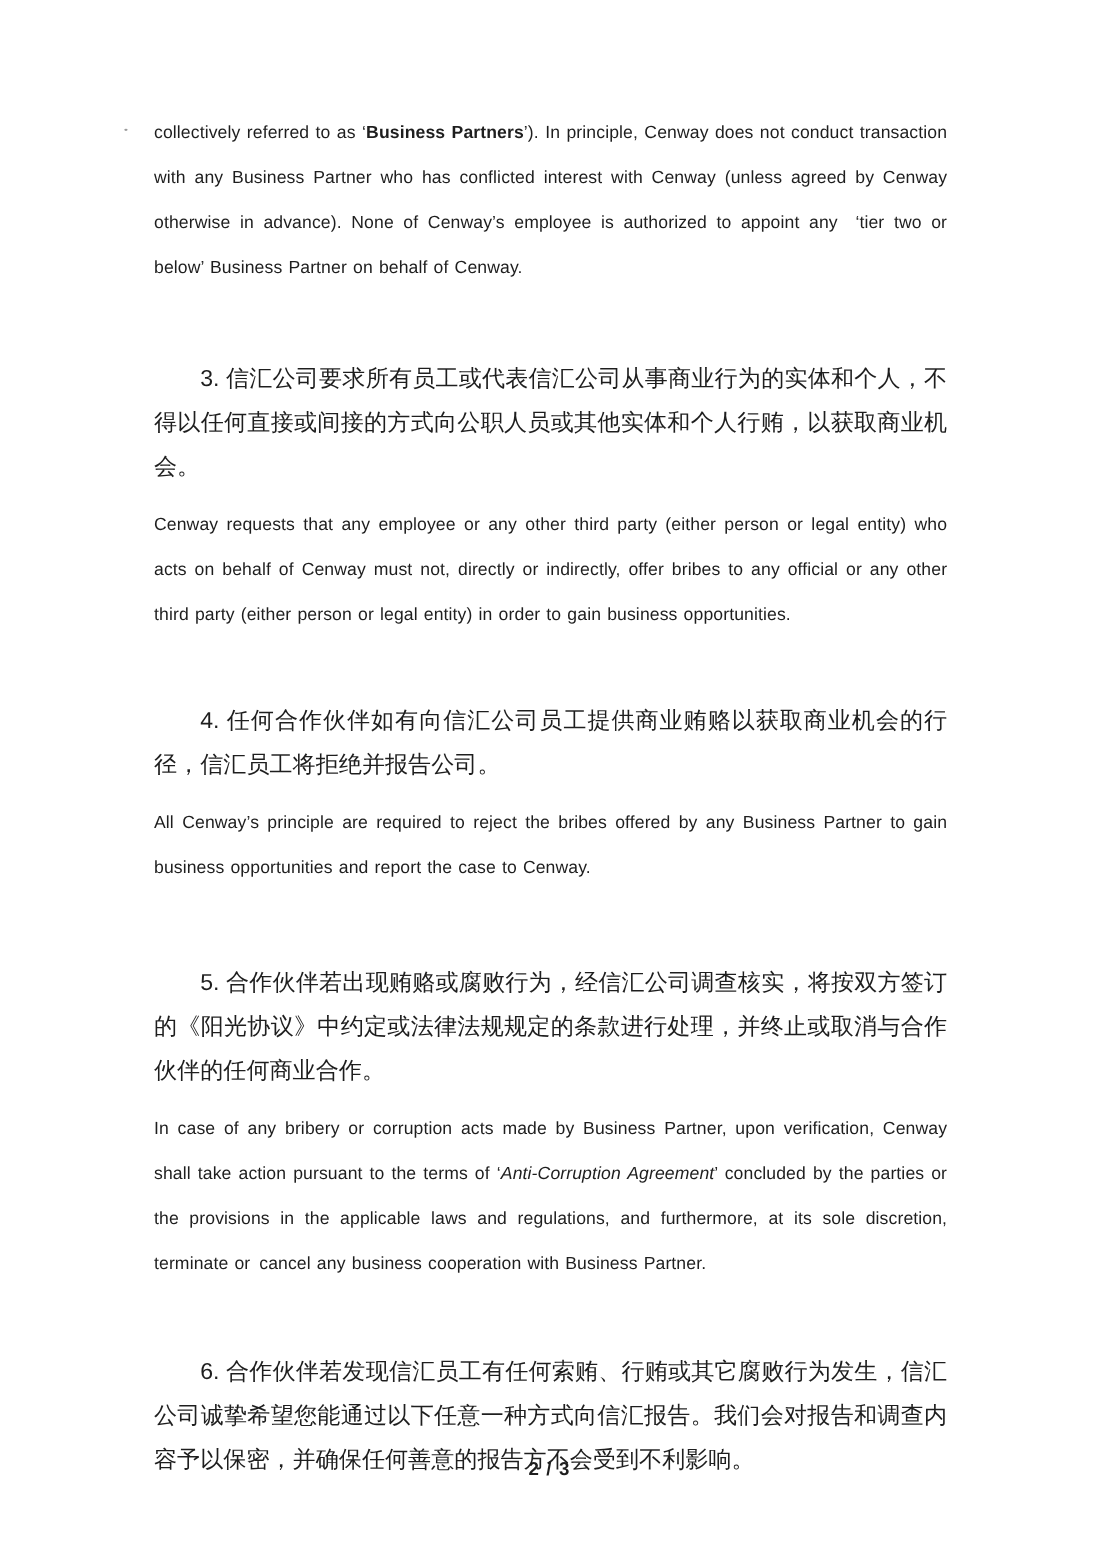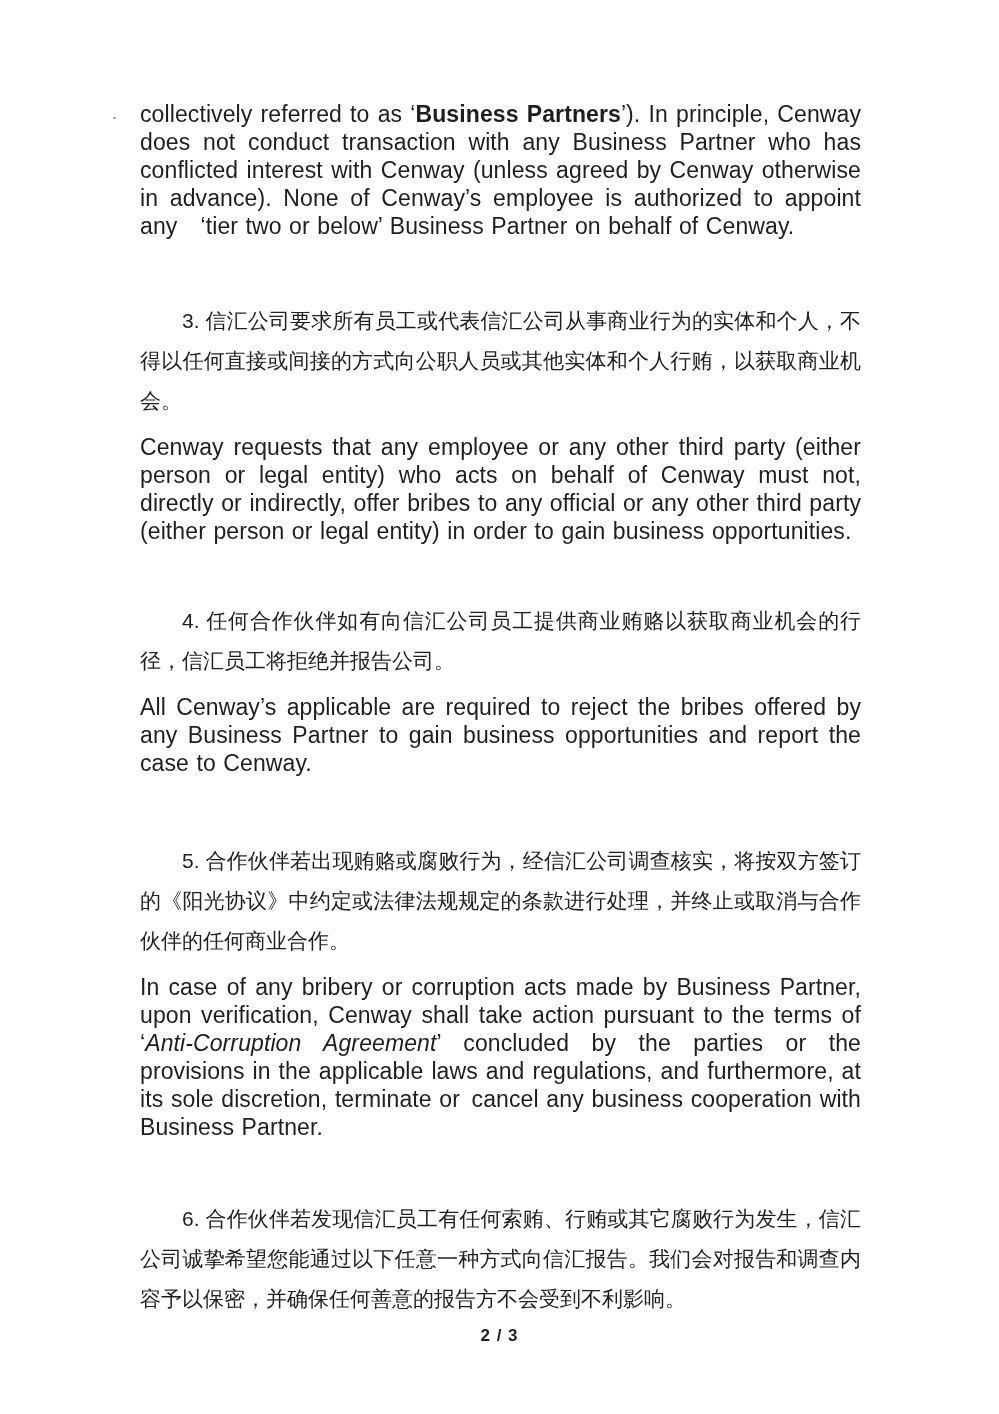--- a/index.html
+++ b/index.html
@@ -14,22 +14,22 @@
     margin: 0 auto;
     background: #ffffff;
     box-sizing: border-box;
     padding: 100px 138px 0 140px;
     color: #1e1e1e;
     font-family: "Liberation Sans", sans-serif;
     overflow: hidden;
   }
   p { margin: 0; }
   .en {
-    font-size: 23px;
-    line-height: 28px;
+    font-size: 16px;
+    line-height: 41px;
     text-align: justify;
     letter-spacing: 0.1px;
     word-spacing: 1px;
   }
   .cn {
     font-size: 21px;
     line-height: 40px;
     text-align: justify;
     text-indent: 2em;
     font-family: "Liberation Sans", sans-serif;
@@ -70,21 +70,21 @@
   <span class="speck"></span>
 
   <p class="en"><span>collectively referred to as ‘</span><span class="b">Business Partners</span><span>’). In principle, Cenway does not conduct transaction with any Business Partner who has conflicted interest with Cenway (unless agreed by Cenway otherwise in advance). None of Cenway’s employee is authorized to appoint any ‘tier two or below’ Business Partner on behalf of Cenway.</span></p>
 
   <p class="cn gap-section">3. 信汇公司要求所有员工或代表信汇公司从事商业行为的实体和个人，不得以任何直接或间接的方式向公职人员或其他实体和个人行贿，以获取商业机会。</p>
 
   <p class="en gap-follow">Cenway requests that any employee or any other third party (either person or legal entity) who acts on behalf of Cenway must not, directly or indirectly, offer bribes to any official or any other third party (either person or legal entity) in order to gain business opportunities.</p>
 
   <p class="cn gap-s4">4. 任何合作伙伴如有向信汇公司员工提供商业贿赂以获取商业机会的行径，信汇员工将拒绝并报告公司。</p>
 
-  <p class="en gap-follow">All Cenway’s applicable are required to reject the bribes offered by any Business Partner to gain business opportunities and report the case to Cenway.</p>
+  <p class="en gap-follow">All Cenway’s principle are required to reject the bribes offered by any Business Partner to gain business opportunities and report the case to Cenway.</p>
 
   <p class="cn gap-s5">5. 合作伙伴若出现贿赂或腐败行为，经信汇公司调查核实，将按双方签订的《阳光协议》中约定或法律法规规定的条款进行处理，并终止或取消与合作伙伴的任何商业合作。</p>
 
   <p class="en gap-follow"><span>In case of any bribery or corruption acts made by Business Partner, upon verification, Cenway shall take action pursuant to the terms of ‘</span><span class="it">Anti-Corruption Agreement</span><span>’ concluded by the parties or the provisions in the applicable laws and regulations, and furthermore, at its sole discretion, terminate or cancel any business cooperation with Business Partner.</span></p>
 
   <p class="cn gap-s6">6. 合作伙伴若发现信汇员工有任何索贿、行贿或其它腐败行为发生，信汇公司诚挚希望您能通过以下任意一种方式向信汇报告。我们会对报告和调查内容予以保密，并确保任何善意的报告方不会受到不利影响。</p>
 
   <div class="footer">2 / 3</div>
 
 </div>

